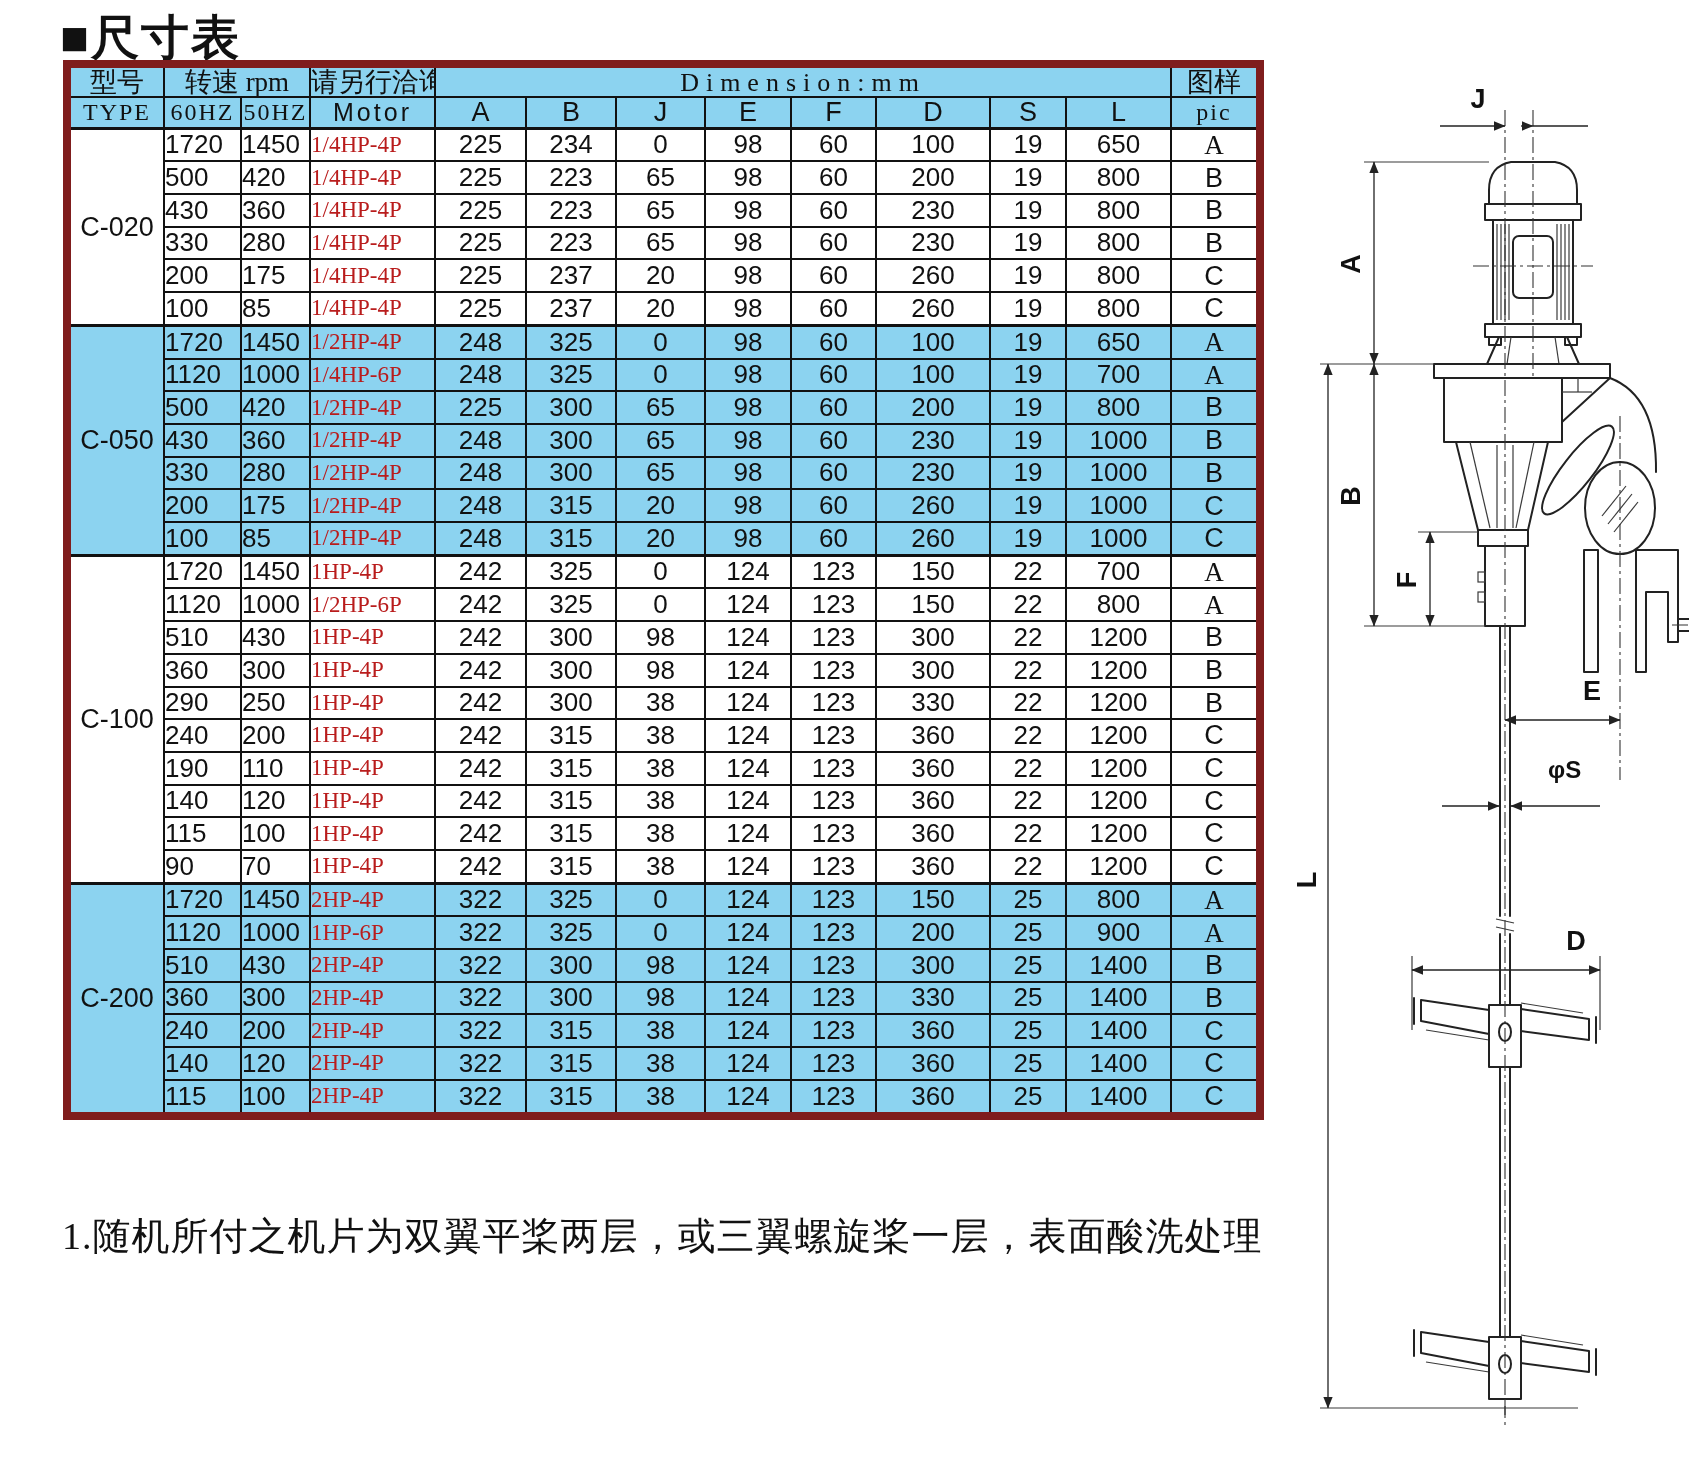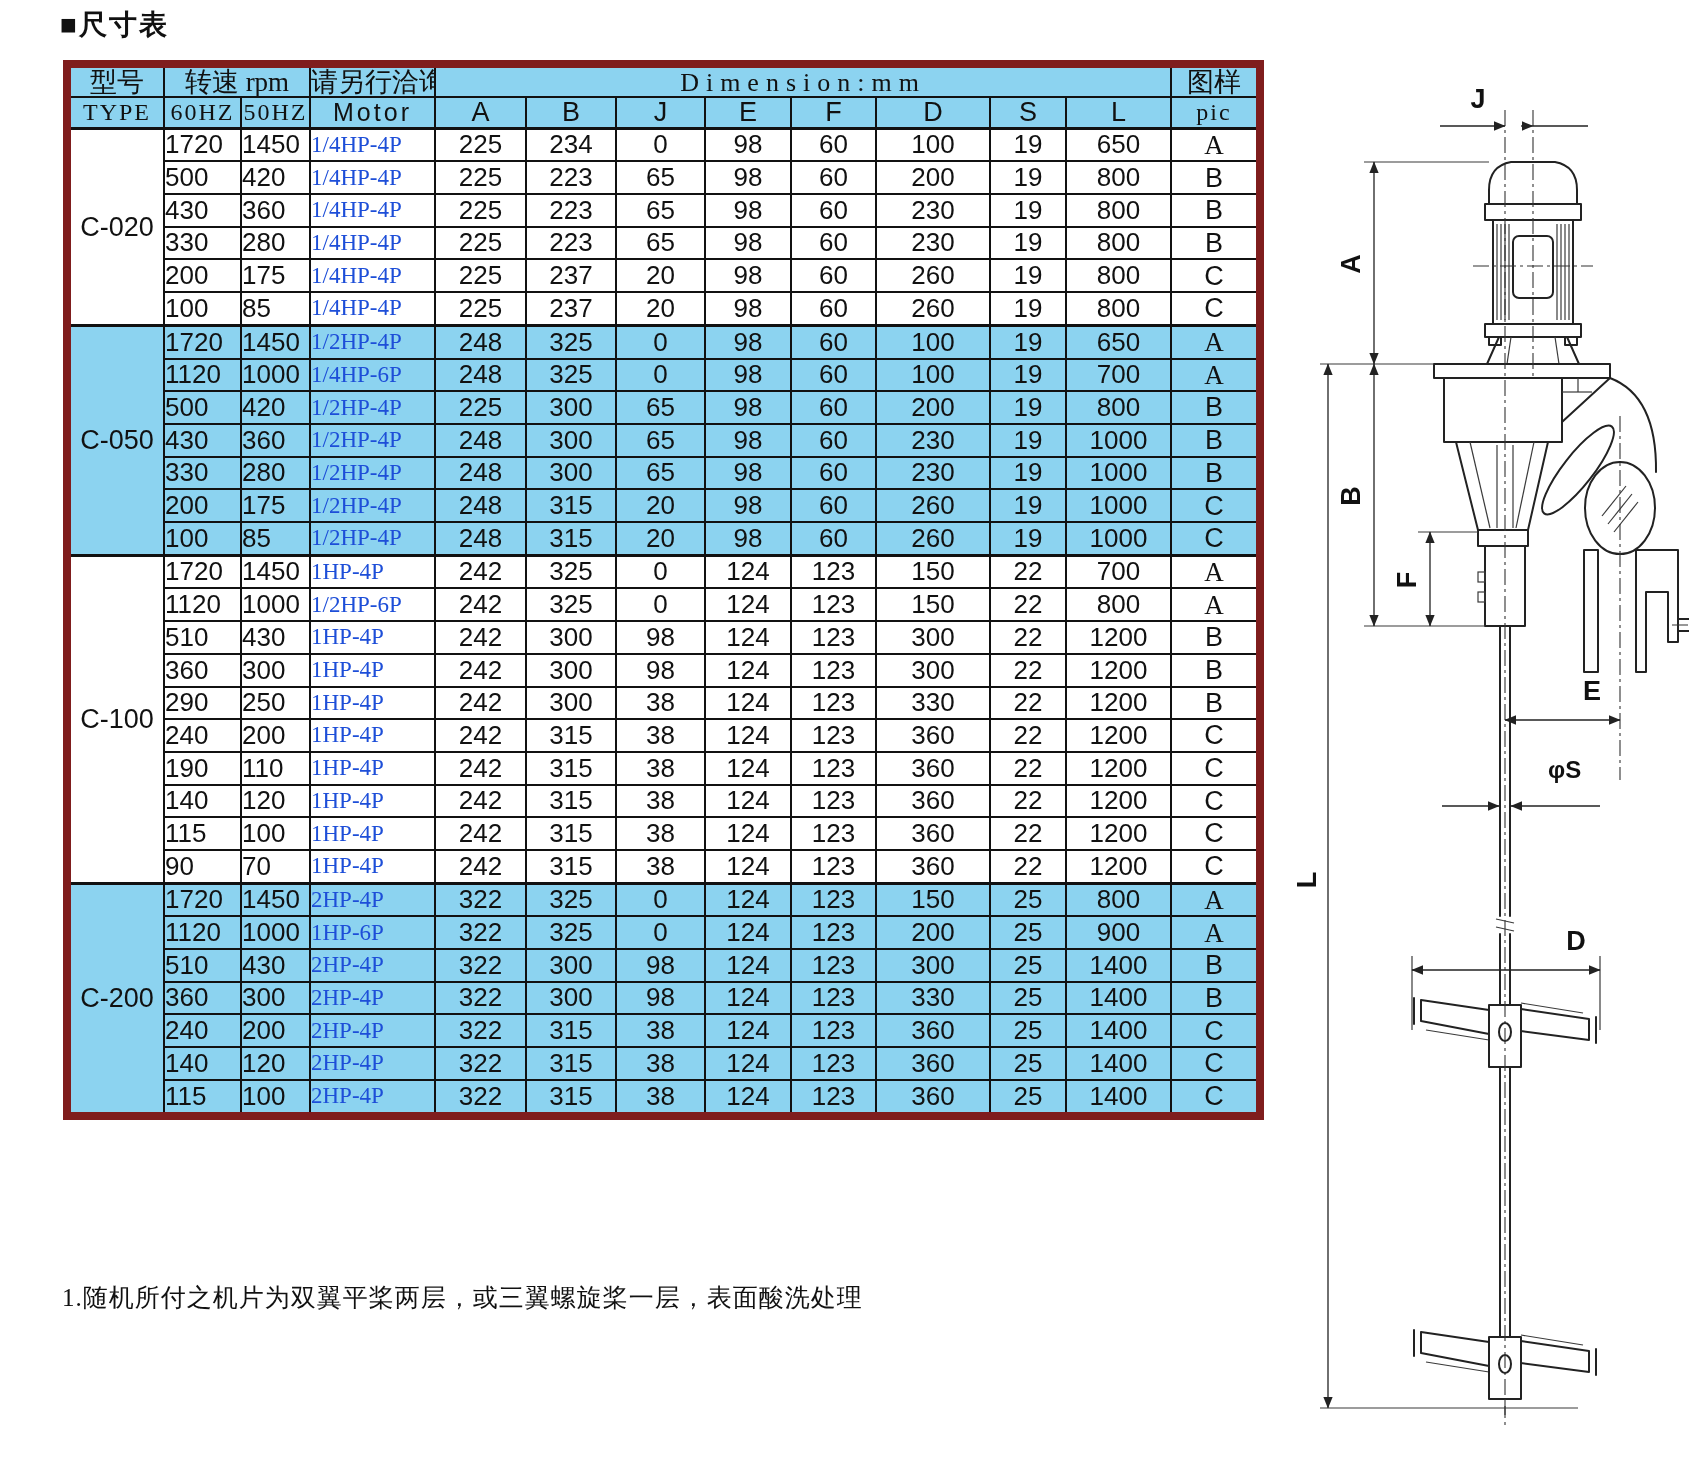--- a/index.html
+++ b/index.html
@@ -1,40 +1,40 @@
 <!DOCTYPE html>
 <html><head>
 <meta charset="utf-8">
 <style>
   html,body{margin:0;padding:0;background:#fff;}
   body{position:relative;width:1689px;height:1469px;font-family:"Liberation Serif",serif;color:#111;overflow:hidden;}
 
-  .title{position:absolute;left:60px;top:6px;font-size:28px;font-weight:bold;letter-spacing:2px;}
+  .title{position:absolute;left:60px;top:6px;font-size:48px;font-weight:bold;letter-spacing:2px;}
 
   table.dim{position:absolute;left:63px;top:60px;width:1193px;height:1060px;
     border-collapse:collapse;table-layout:fixed;border:8px solid #7f1d1d;}
   table.dim th,table.dim td{border:2px solid #111;padding:0;line-height:1.05;
     overflow:hidden;white-space:nowrap;}
   table.dim thead th{background:#8CD3F0;font-weight:normal;}
   .h-cn{font-size:27px;font-family:"Liberation Serif",serif;}
   .h-en{font-size:24px;font-family:"Liberation Serif",serif;letter-spacing:2px;}
   .h-dim{font-size:26px;letter-spacing:7px;font-family:"Liberation Serif",serif;}
   .h-letter{font-size:27px;font-family:"Liberation Sans",sans-serif;}
   .h-motor{font-size:25px;font-family:"Liberation Sans",sans-serif;letter-spacing:3px;}
 
   td.model-cell{font-family:"Liberation Sans",sans-serif;font-size:27px;text-align:center;}
   td.rpm{font-family:"Liberation Sans",sans-serif;font-size:26px;text-align:left;padding-left:7px;}
-  td.motor{font-family:"Liberation Serif",serif;font-size:23px;text-align:left;padding-left:3px;color:#1d4ed8;}
+  td.motor{font-family:"Liberation Serif",serif;font-size:23px;text-align:left;padding-left:3px;color:#b91c1c;}
   td.num{font-family:"Liberation Sans",sans-serif;font-size:26px;text-align:center;}
   td.pic{font-family:"Liberation Sans",sans-serif;font-size:27px;text-align:center;}
   td.pic-serif{font-family:"Liberation Serif",serif;}
   tr.hl td{background:#8CD3F0;}
   tr.group-first td{border-top-width:3px;}
 
-  .notes{position:absolute;left:62px;top:1270px;font-size:25px;line-height:56px;letter-spacing:1px;}
+  .notes{position:absolute;left:62px;top:1208px;font-size:38px;line-height:56px;letter-spacing:1px;}
   .notes div{white-space:nowrap;}
 
   svg.diagram{position:absolute;left:1280px;top:80px;}
   .s2{stroke:#222;stroke-width:2;fill:none;stroke-linejoin:round;stroke-linecap:round;}
   .w{fill:#fff;}
   .s1{stroke:#3a3a3a;stroke-width:1.2;fill:none;}
   .cl{stroke:#333;stroke-width:1.1;fill:none;stroke-dasharray:16 4 3 4;}
   .dimln{stroke:#222;stroke-width:1.3;fill:none;}
   .dl{font:600 27px "Liberation Sans",sans-serif;fill:#111;}
   .dls{font:600 24px "Liberation Sans",sans-serif;fill:#111;}

